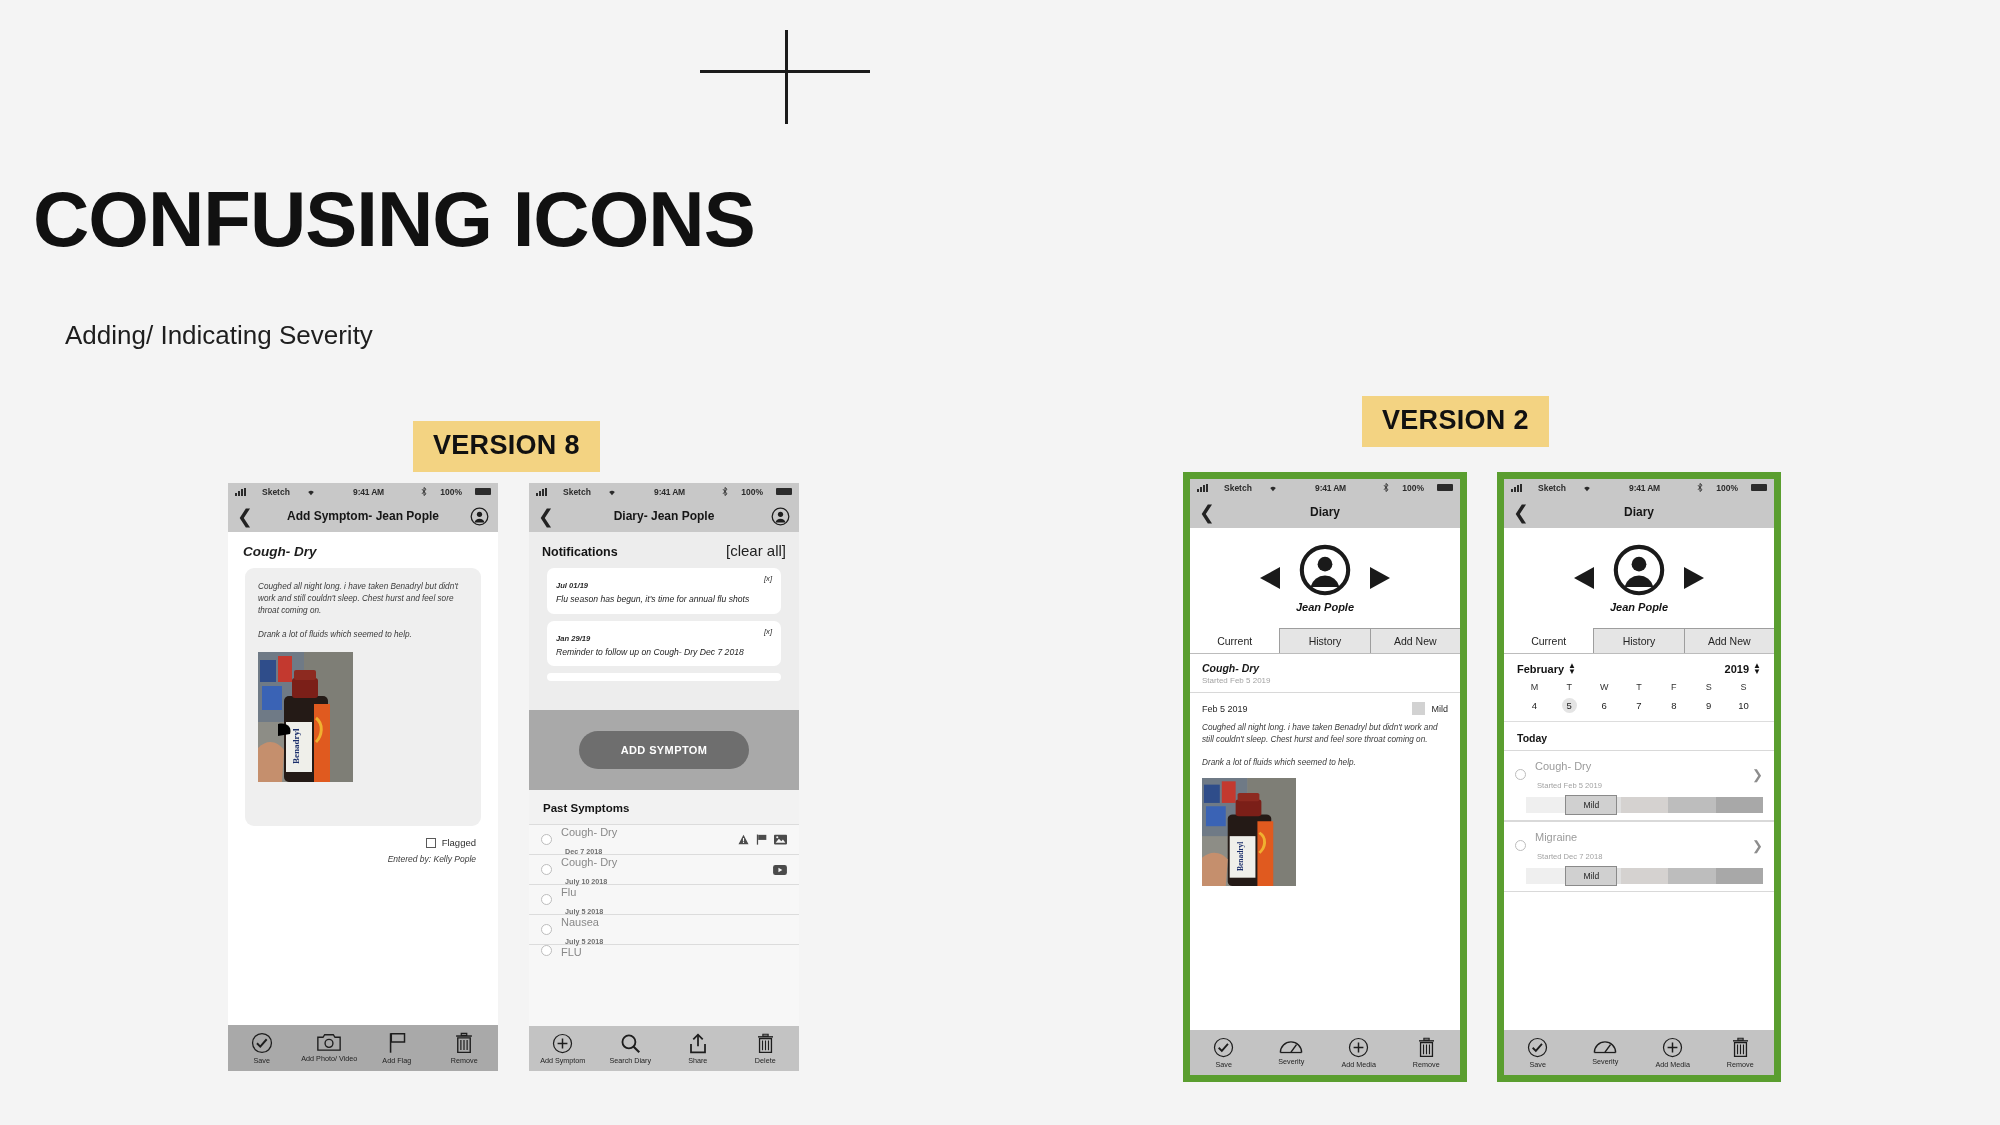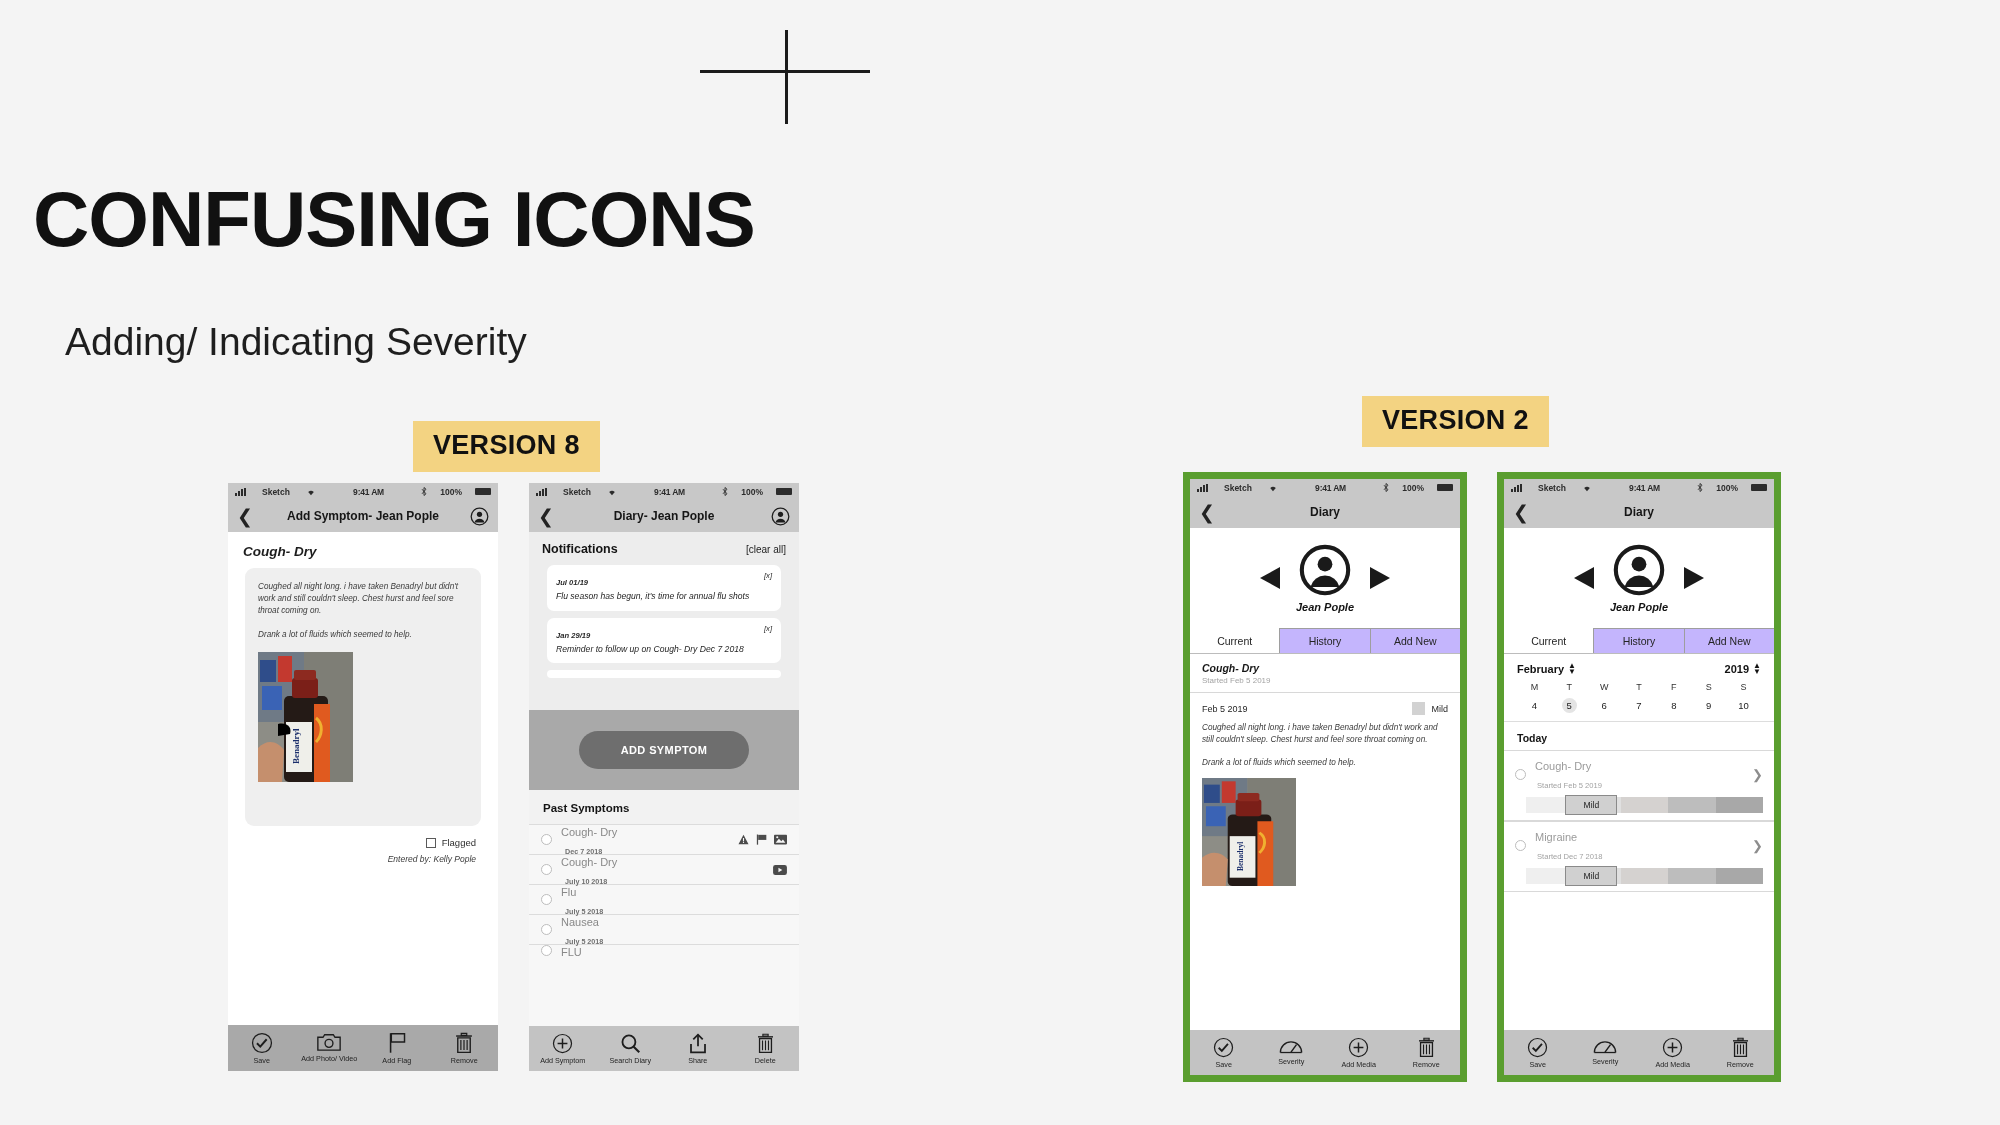--- a/index.html
+++ b/index.html
@@ -16,21 +16,21 @@
   .plus-mark .h { position: absolute; left: 0; top: 40px; width: 170px; height: 3px; background: #1b1b1b; }
   .plus-mark .v { position: absolute; left: 85px; top: 0; width: 3px; height: 94px; background: #1b1b1b; }
 
   .slide-title {
     position: absolute; left: 33px; top: 180px;
     font-size: 78px; font-weight: bold; letter-spacing: -1px;
     color: #111; line-height: 1;
   }
   .slide-subtitle {
     position: absolute; left: 65px; top: 320px;
-    font-size: 39px; color: #1e1e1e; font-weight: 400;
+    font-size: 26px; color: #1e1e1e; font-weight: 400;
   }
 
   .version-tag {
     position: absolute;
     background: #f3d382;
     color: #111;
     font-size: 27px; font-weight: bold;
     padding: 9px 20px 11px 20px;
     letter-spacing: 0.3px;
   }
@@ -100,21 +100,21 @@
   .iconbar { flex: none; background: #a9a9a9; display: flex; padding: 7px 0 6px 0; }
   .iconbar.light { background: #c3c3c3; }
   .iconbar .item { flex: 1; display: flex; flex-direction: column; align-items: center; gap: 3px; cursor: pointer; }
   .iconbar .item .lbl { font-size: 7.2px; color: #1f1f1f; text-align: center; line-height: 1.15; }
   .iconbar svg { display: block; }
 
   
   .p2-notif-wrap { background: #ededed; padding: 10px 13px 0 13px; flex: none; height: 178px; overflow: hidden; }
   .p2-notif-head { display: flex; align-items: baseline; justify-content: space-between; margin-bottom: 9px; }
   .p2-notif-title { font-size: 12.5px; font-weight: bold; color: #141414; }
-  .p2-clear { font-size: 10px; color: #222; cursor: pointer; }
+  .p2-clear { font-size: 15px; color: #222; cursor: pointer; }
   .p2-notif {
     background: #fff; border-radius: 7px; padding: 6px 9px 8px 9px; margin: 0 5px 7px 5px;
     position: relative;
   }
   .p2-notif .date { font-size: 7.6px; font-style: italic; font-weight: bold; color: #2a2a2a; }
   .p2-notif .x { position: absolute; right: 9px; top: 6px; font-size: 7.6px; font-style: italic; color: #2a2a2a; cursor: pointer; }
   .p2-notif .body { font-size: 8.6px; font-style: italic; color: #1f1f1f; line-height: 1.35; margin-top: 2px; }
 
   .p2-addwrap { background: #a9a9a9; flex: none; height: 80px; display: flex; align-items: center; justify-content: center; }
   .p2-addbtn {
@@ -136,21 +136,21 @@
 
   
   .p34-profile { flex: none; height: 100px; display: flex; align-items: center; justify-content: center; position: relative; background: #fff; }
   .p34-arrow { font-size: 0; cursor: pointer; }
   .p34-avatar-wrap { display: flex; flex-direction: column; align-items: center; margin: 0 14px; }
   .p34-name { font-size: 11px; font-weight: bold; font-style: italic; color: #141414; margin-top: 5px; }
 
   .tabs { flex: none; display: flex; height: 26px; border-bottom: 1px solid #bcbcbc; }
   .tab {
     flex: 1; display: flex; align-items: center; justify-content: center;
-    font-size: 10.5px; color: #242424; background: #c4b5fd;
+    font-size: 10.5px; color: #242424; background: #e5e5e5;
     border-left: 1px solid #9e9e9e; border-top: 1px solid #9e9e9e; cursor: pointer;
   }
   .tab:first-child { border-left: none; }
   .tab.active { background: #fff; border-top-color: transparent; border-left: none; }
 
   .p3-sym { padding: 8px 12px 7px 12px; border-bottom: 1px solid #d8d8d8; flex: none; }
   .p3-sym .t { font-size: 10.5px; font-weight: bold; font-style: italic; color: #171717; }
   .p3-sym .s { font-size: 8px; color: #a3a3a3; margin-top: 2px; }
   .p3-entry { padding: 9px 12px 0 12px; flex: 1; overflow: hidden; }
   .p3-entry-head { display: flex; align-items: center; justify-content: space-between; }

